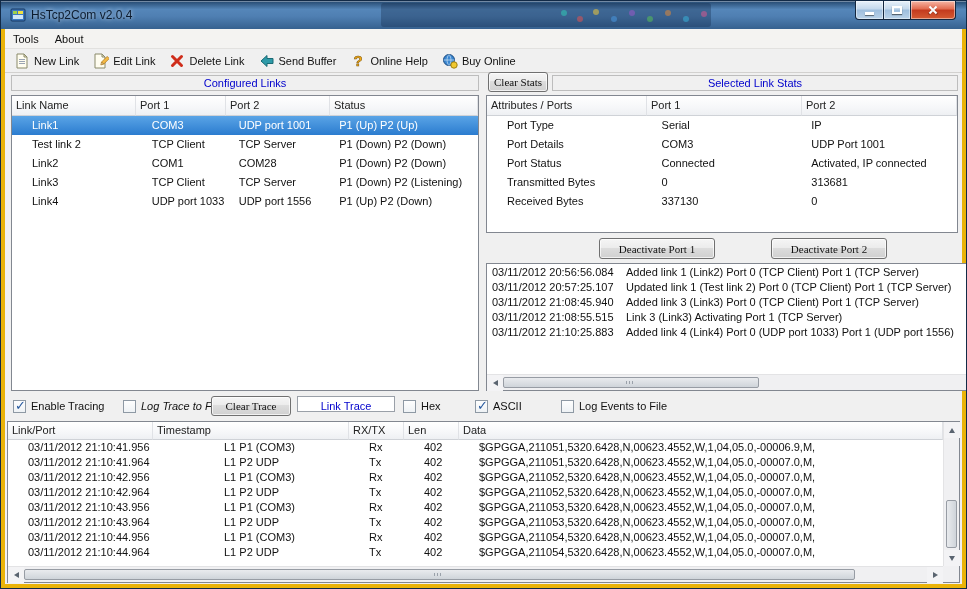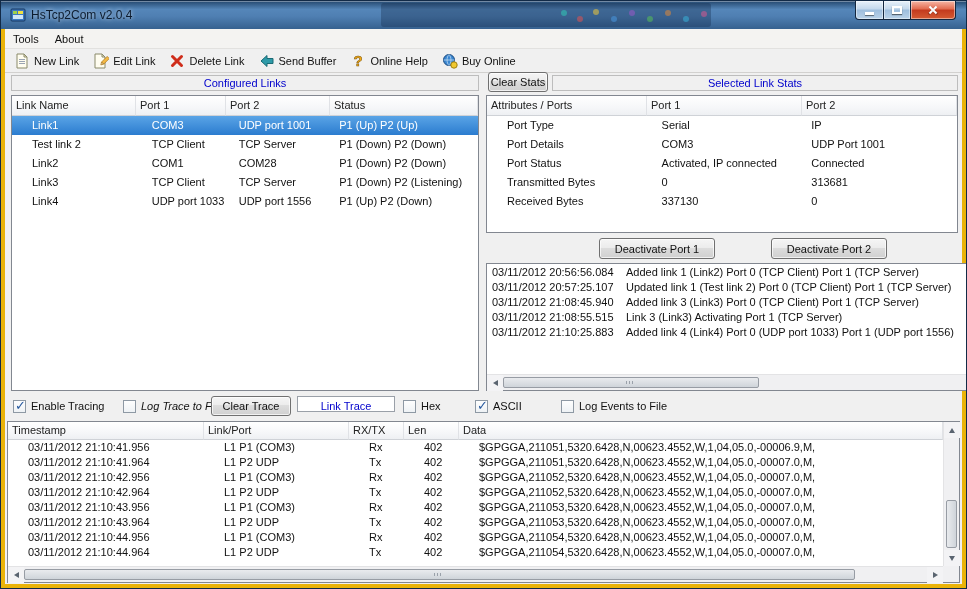--- a/index.html
+++ b/index.html
@@ -32,21 +32,21 @@
 
   .menubar{position:absolute;left:0;top:0;right:0;height:20px;background:#f4f3f1;border-bottom:1px solid #e2e1df;display:flex;align-items:center;}
   .menu-item{font-size:11px;padding:3px 8px;color:#111;cursor:default;}
 
   .toolbar{position:absolute;left:0;top:20px;right:0;height:24px;display:flex;align-items:center;padding-left:2px;border-bottom:1px solid #d2d1cf;}
   .tbtn{display:flex;align-items:center;gap:4px;font-size:11px;color:#111;background:transparent;border:1px solid transparent;padding:2px 6px;font-family:inherit;}
   .ticon{width:16px;height:16px;display:inline-block;}
 
   .group-header{position:absolute;font-size:11px;color:#0000cc;text-align:center;line-height:14px;border:1px solid #bdbdbd;background:#f0f0f0;height:16px;overflow:hidden;}
 
-  .win-btn{position:absolute;font-size:11px;font-family:Liberation Sans, sans-serif;color:#111;border:1px solid #707070;border-radius:3px;
+  .win-btn{position:absolute;font-size:11px;font-family:Liberation Serif, serif;color:#111;border:1px solid #707070;border-radius:3px;
     background:linear-gradient(#f5f5f5,#ececec 45%,#dddddd 46%,#d0d0d0);box-shadow:inset 0 0 0 1px rgba(255,255,255,.7);}
 
   .panel{position:absolute;background:#fff;border:1px solid #828790;}
   .thead{display:flex;height:20px;}
   .hcell{height:100%;padding:3px 4px;font-size:11px;color:#222;background:linear-gradient(#ffffff,#f6f7f9 60%,#eef0f3);
     border-right:1px solid #e0e2e6;border-bottom:1px solid #cfd2d7;white-space:nowrap;overflow:hidden;}
   .trow{display:flex;height:19px;line-height:19px;padding-left:16px;}
   .cell{padding:0 4px;font-size:11px;white-space:nowrap;overflow:hidden;color:#111;}
   .link-row.selected{background:linear-gradient(#5aa4e6,#2b7ccf);}
   .link-row.selected .cell{color:#fff;}
@@ -240,22 +240,22 @@
             <div class="cell" style="width: 155px;">Serial</div>
             <div class="cell" style="width: 155px;">IP</div>
           </div>
           <div class="trow stats-row">
             <div class="cell" style="width: 160px;">Port Details</div>
             <div class="cell" style="width: 155px;">COM3</div>
             <div class="cell" style="width: 155px;">UDP Port 1001</div>
           </div>
           <div class="trow stats-row">
             <div class="cell" style="width: 160px;">Port Status</div>
+            <div class="cell" style="width: 155px;">Connected</div>
             <div class="cell" style="width: 155px;">Activated, IP connected</div>
-            <div class="cell" style="width: 155px;">Connected</div>
           </div>
           <div class="trow stats-row">
             <div class="cell" style="width: 160px;">Transmitted Bytes</div>
             <div class="cell" style="width: 155px;">0</div>
             <div class="cell" style="width: 155px;">313681</div>
           </div>
           <div class="trow stats-row">
             <div class="cell" style="width: 160px;">Received Bytes</div>
             <div class="cell" style="width: 155px;">337130</div>
             <div class="cell" style="width: 155px;">0</div>
@@ -315,22 +315,22 @@
       <span class="box"></span>
       <span>ASCII</span>
     </label>
     <label class="chk" style="left:556px;top:370px;">
       <span class="box"></span>
       <span>Log Events to File</span>
     </label>
 
     <div class="panel" style="left:2px;top:392px;width:953px;height:162px;">
       <div class="trace-headwrap" id="trace-head">
+          <div class="hcell" style="width: 145px;">Link/Port</div>
           <div class="hcell" style="width: 196px;">Timestamp</div>
-          <div class="hcell" style="width: 145px;">Link/Port</div>
           <div class="hcell" style="width: 55px;">RX/TX</div>
           <div class="hcell" style="width: 55px;">Len</div>
           <div class="hcell" style="flex: 1 1 0%;">Data</div>
         </div>
       <div class="trace-rows" id="trace-body">
           <div class="trow trace-row">
             <div class="cell" style="width: 196px;">03/11/2012 21:10:41.956</div>
             <div class="cell" style="width: 145px;">L1 P1 (COM3)</div>
             <div class="cell" style="width: 55px;">Rx</div>
             <div class="cell" style="width: 55px;">402</div>

